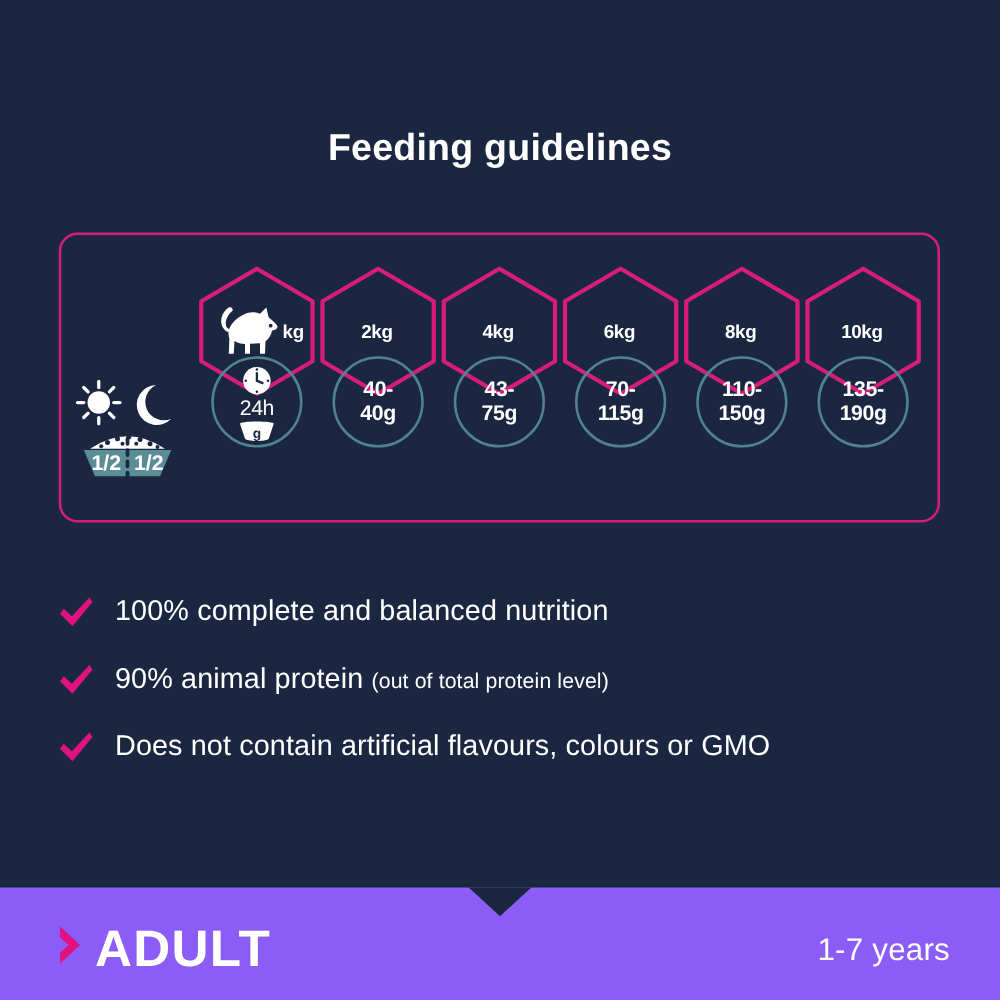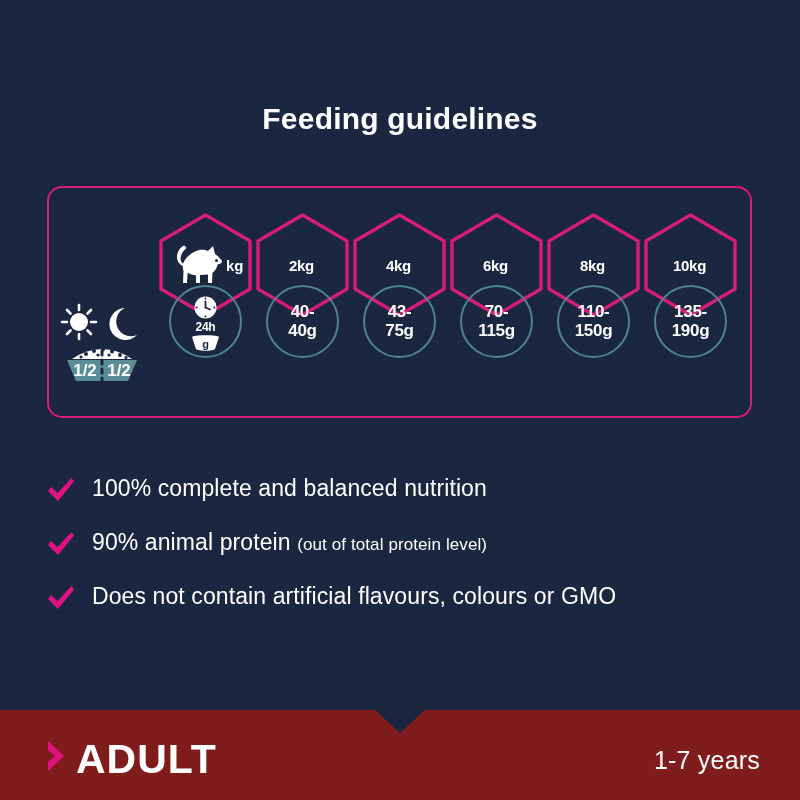--- a/index.html
+++ b/index.html
@@ -76,34 +76,34 @@
     border-radius:50%;
     box-sizing:border-box;
     display:flex;align-items:center;justify-content:center;
     text-align:center;
     font-size:17px;font-weight:bold;line-height:1.08;
     color:#ffffff;
     letter-spacing:-.3px;
   }
   .circle.first{flex-direction:column;gap:0;}
   .clock-ico{width:25px;height:25px;margin-top:3px;}
-  .h24{font-size:12px;font-weight:bold;line-height:1;margin-top:1px;}
+  .h24{font-size:17px;font-weight:normal;line-height:1;margin-top:1px;}
   .bowl-ico{width:33px;height:18px;margin-top:1px;}
 
   
   .bullets{position:absolute;left:46px;top:474px;width:700px;}
   .bullet{position:relative;display:flex;align-items:flex-start;margin-bottom:22px;}
   .tick{width:30px;height:30px;flex:0 0 30px;margin-right:16px;margin-top:2px;}
   .btext{font-size:23px;line-height:1.28;color:#ffffff;letter-spacing:.1px;}
   .bsub{font-size:17px;color:#ffffff;}
 
   
   .footer{
     position:absolute;left:0;top:710px;width:800px;height:90px;
-    background:#7f1d1d;
+    background:#8b5cf6;
   }
   .notch{
     position:absolute;left:375px;top:0;width:0;height:0;
     border-left:25px solid transparent;
     border-right:25px solid transparent;
     border-top:23px solid #1b2740;
   }
   .chev{position:absolute;left:46px;top:30px;width:22px;height:32px;}
   .adult{
     position:absolute;left:76px;top:26px;

